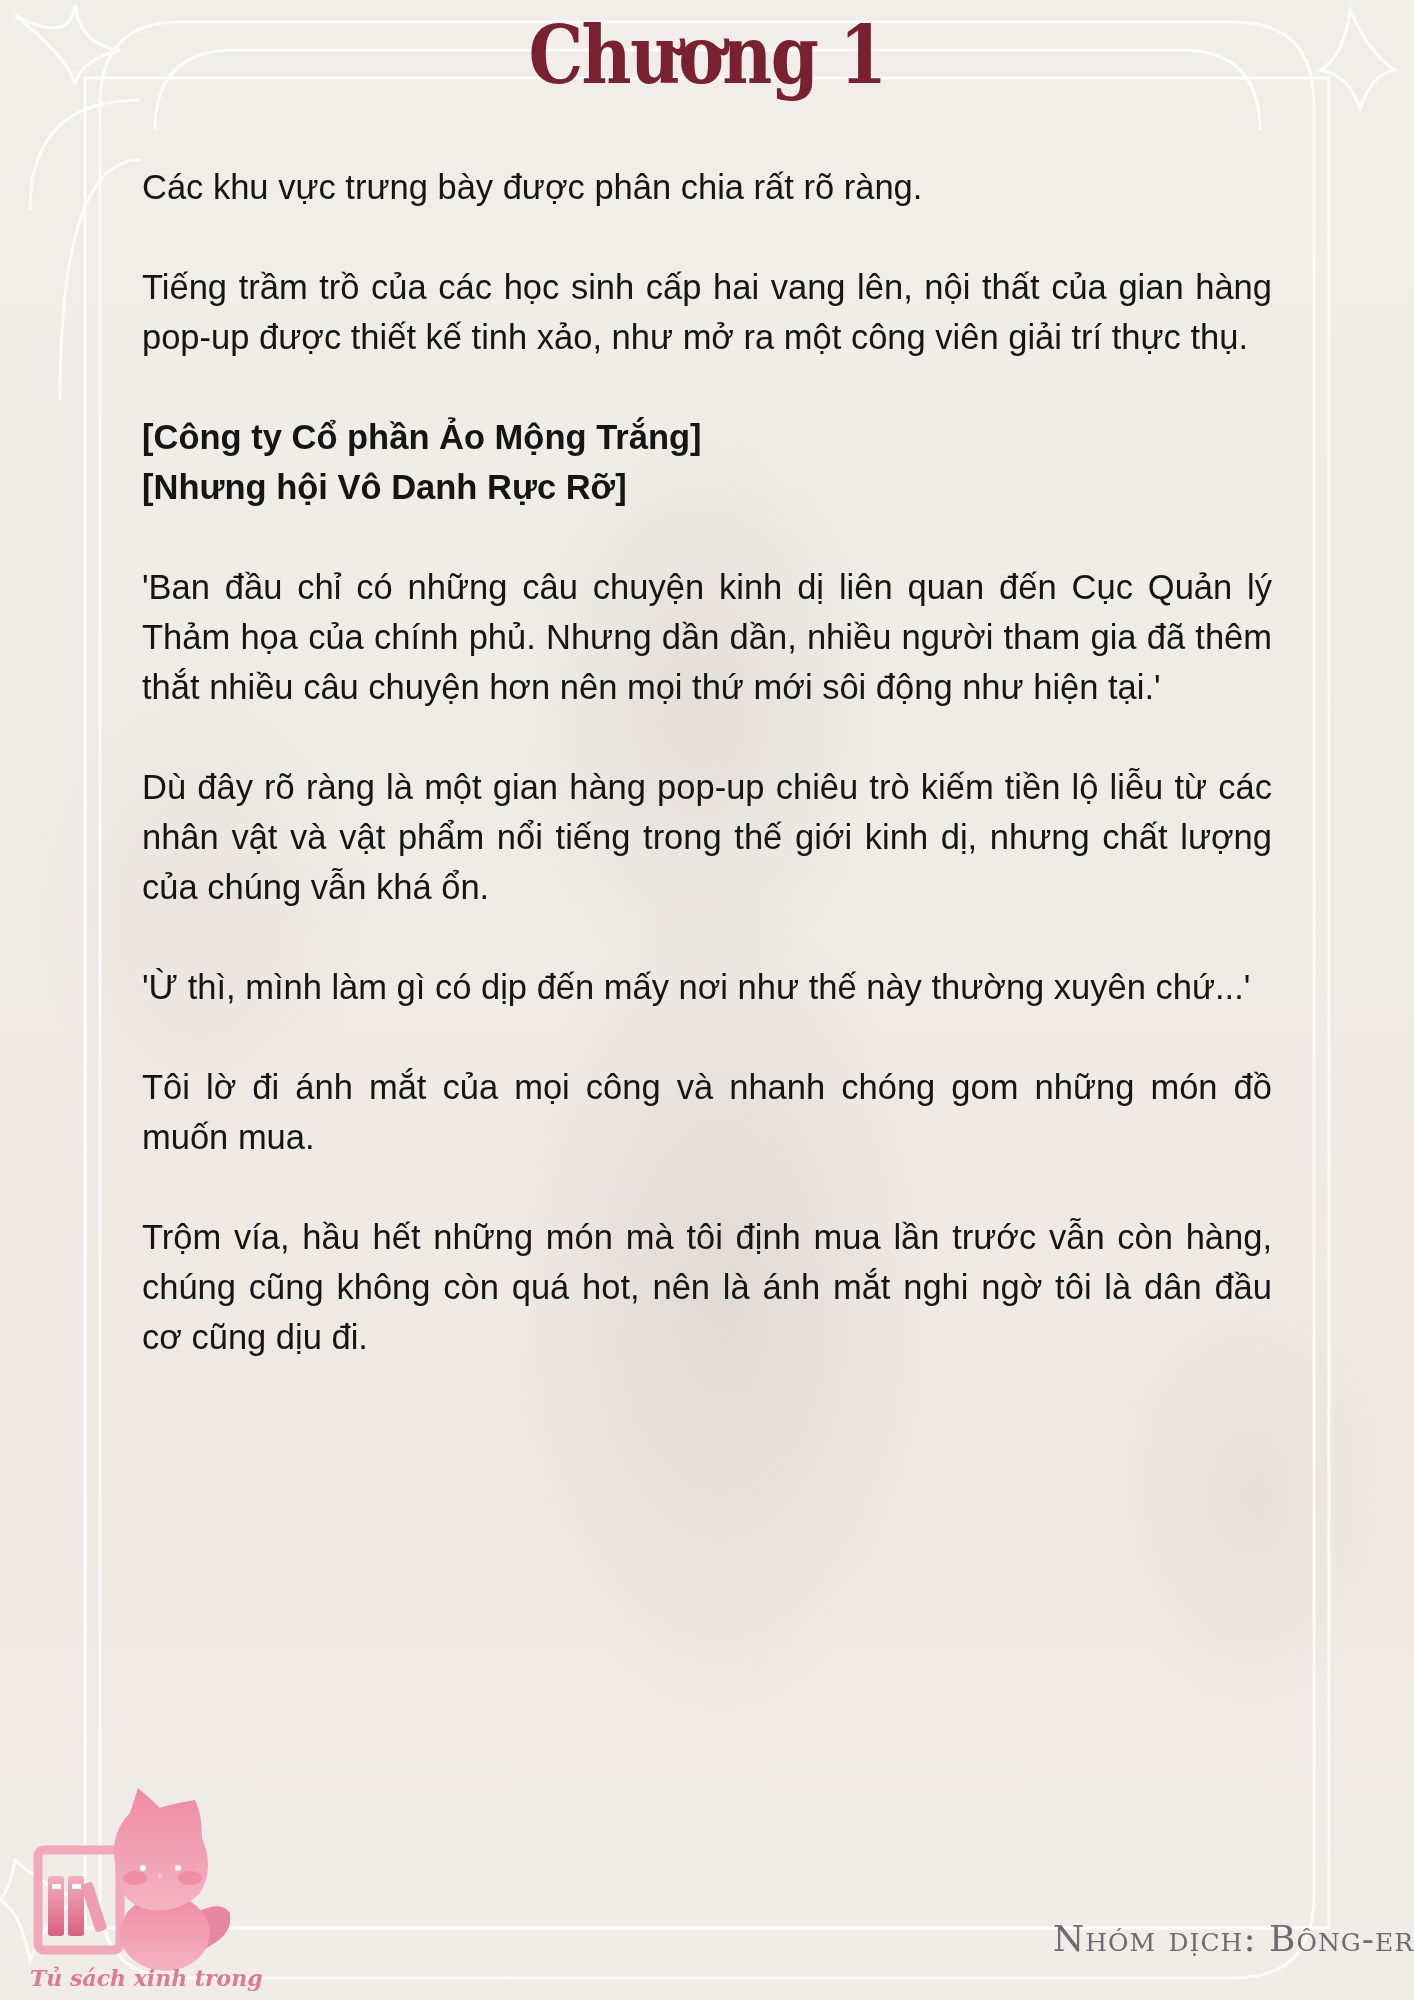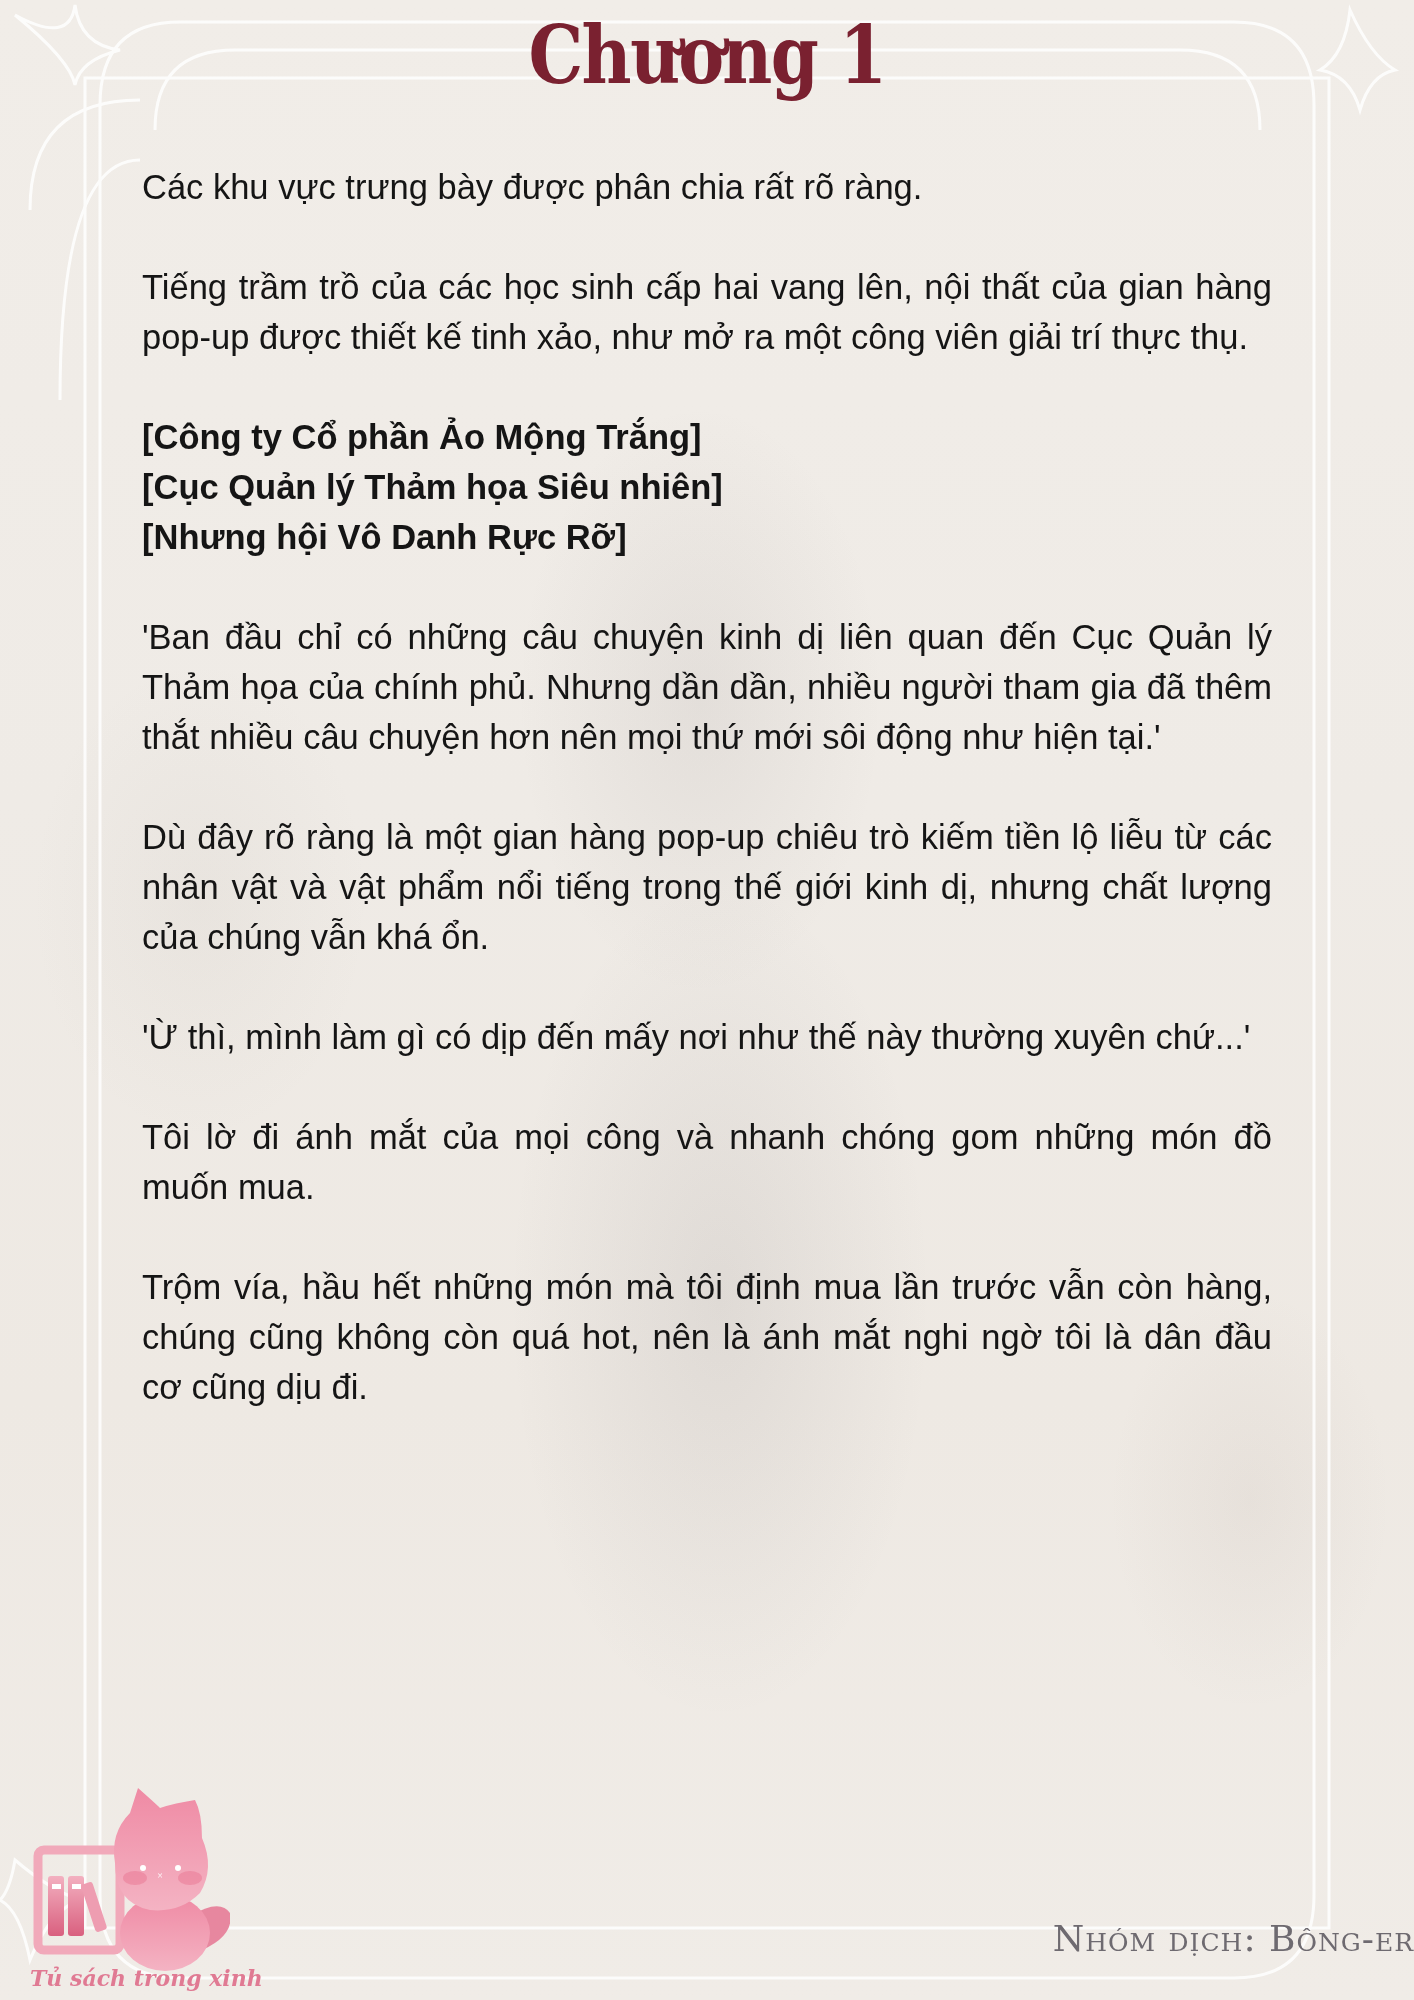--- a/index.html
+++ b/index.html
@@ -64,21 +64,20 @@
   </svg>
 </div>
 
 <h1 class="title">Chương 1</h1>
 
 <main class="content">
   <p class="para">Các khu vực trưng bày được phân chia rất rõ ràng.</p>
   <p class="para">Tiếng trầm trồ của các học sinh cấp hai vang lên, nội thất của gian hàng pop-up được thiết kế tinh xảo, như mở ra một công viên giải trí thực thụ.</p>
   <div class="bold-list">
     <div>[Công ty Cổ phần Ảo Mộng Trắng]</div>
-    <div>[Cục Quản lý Thảm họa Siêu nhiên]</div>
     <div>[Nhưng hội Vô Danh Rực Rỡ]</div>
   </div>
   <p class="para">'Ban đầu chỉ có những câu chuyện kinh dị liên quan đến Cục Quản lý Thảm họa của chính phủ. Nhưng dần dần, nhiều người tham gia đã thêm thắt nhiều câu chuyện hơn nên mọi thứ mới sôi động như hiện tại.'</p>
   <p class="para">Dù đây rõ ràng là một gian hàng pop-up chiêu trò kiếm tiền lộ liễu từ các nhân vật và vật phẩm nổi tiếng trong thế giới kinh dị, nhưng chất lượng của chúng vẫn khá ổn.</p>
   <p class="para">'Ừ thì, mình làm gì có dịp đến mấy nơi như thế này thường xuyên chứ...'</p>
   <p class="para">Tôi lờ đi ánh mắt của mọi công và nhanh chóng gom những món đồ muốn mua.</p>
   <p class="para">Trộm vía, hầu hết những món mà tôi định mua lần trước vẫn còn hàng, chúng cũng không còn quá hot, nên là ánh mắt nghi ngờ tôi là dân đầu cơ cũng dịu đi.</p>
 </main>
 
 <div class="logo">
@@ -106,15 +105,15 @@
     <ellipse cx="135" cy="155" rx="45" ry="38" fill="url(#catg)"></ellipse>
 
     <path d="M85,85 Q80,55 100,35 L108,10 Q125,25 130,30 Q145,25 165,22 Q172,35 172,60 Q185,90 170,115 Q150,135 120,132 Q85,125 85,85 Z" fill="url(#catg)"></path>
     <circle cx="113" cy="90" r="3" fill="#fff"></circle>
     <circle cx="148" cy="90" r="3" fill="#fff"></circle>
     <ellipse cx="105" cy="100" rx="12" ry="7" fill="#ea7a96" opacity="0.55"></ellipse>
     <ellipse cx="160" cy="100" rx="12" ry="7" fill="#ea7a96" opacity="0.55"></ellipse>
     <text x="130" y="101" font-size="10" text-anchor="middle" fill="#fff">×</text>
   </svg>
 </div>
-<div class="logo-text">Tủ sách trong xinh</div>
+<div class="logo-text">Tủ sách xinh trong</div>
 
 <div class="credit">Nhóm dịch: Bông-er</div>
 
 </body></html>

